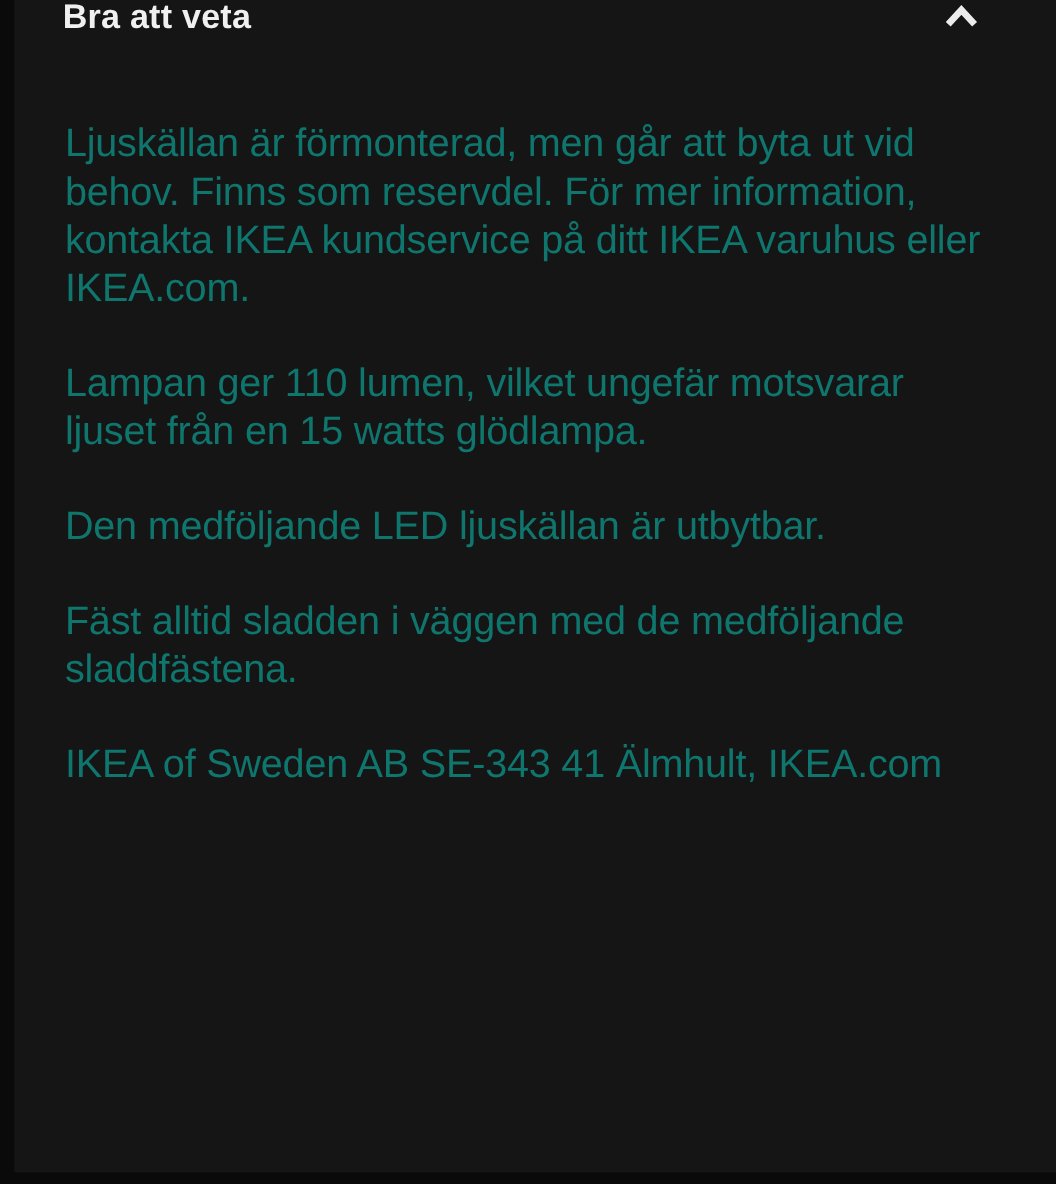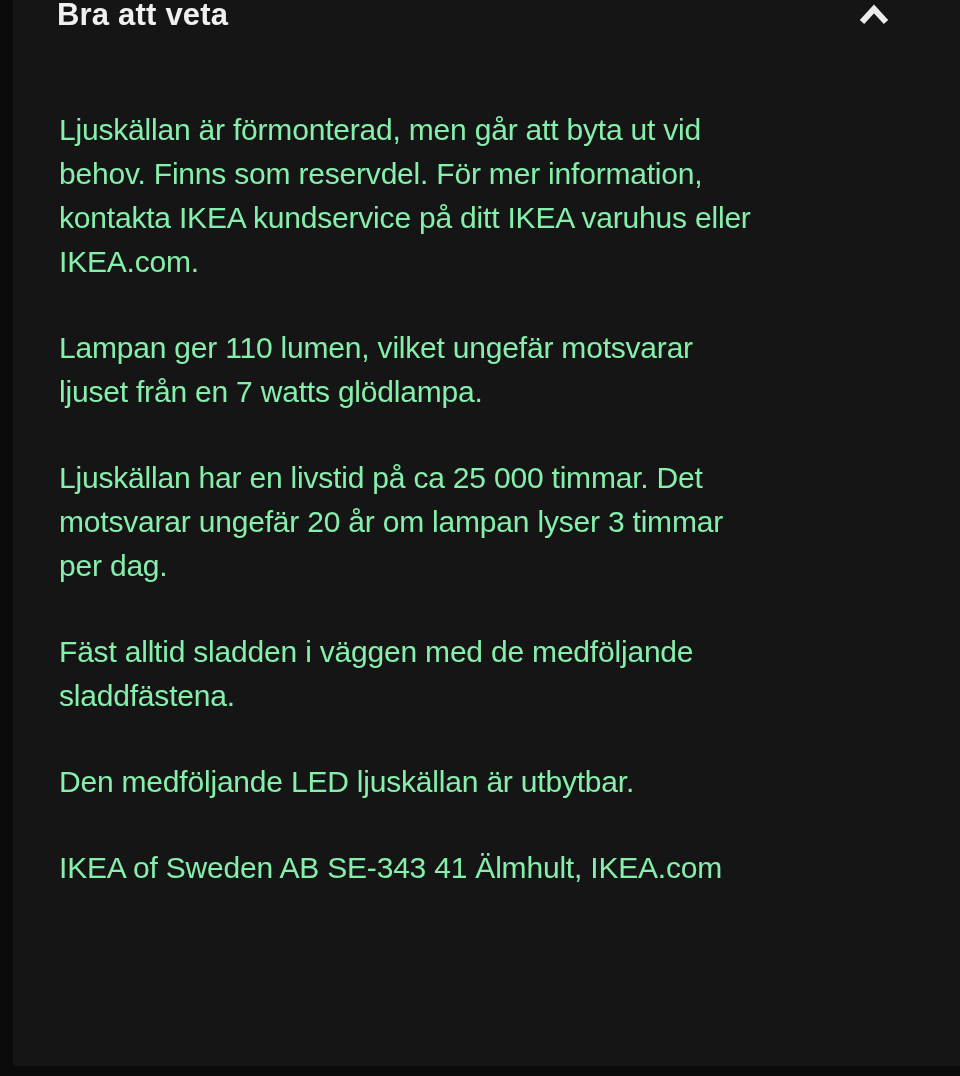--- a/index.html
+++ b/index.html
@@ -56,24 +56,24 @@
     height: 100%;
   }
   .content {
     position: absolute;
     top: 0;
     left: 59px;
     width: 845px;
   }
   .content p {
     margin: 0 0 42px 0;
-    font-size: 30px;
+    font-size: 36px;
     line-height: 44px;
     letter-spacing: -0.2px;
-    color: #86efac;
+    color: #0f766e;
     white-space: pre-line;
   }
   .content p:first-child {
     margin-top: 108px;
   }
 </style>
 </head>
 <body>
 
 <div class="screen">
@@ -87,22 +87,19 @@
       </svg>
     </span>
   </div>
 
   <div class="content">
     <p>Ljuskällan är förmonterad, men går att byta ut vid
 behov. Finns som reservdel. För mer information,
 kontakta IKEA kundservice på ditt IKEA varuhus eller
 IKEA.com.</p>
     <p>Lampan ger 110 lumen, vilket ungefär motsvarar
-ljuset från en 7 watts glödlampa.</p>
-    <p>Ljuskällan har en livstid på ca 25 000 timmar. Det
-motsvarar ungefär 20 år om lampan lyser 3 timmar
-per dag.</p>
+ljuset från en 15 watts glödlampa.</p>
+    <p>Den medföljande LED ljuskällan är utbytbar.</p>
     <p>Fäst alltid sladden i väggen med de medföljande
 sladdfästena.</p>
-    <p>Den medföljande LED ljuskällan är utbytbar.</p>
     <p>IKEA of Sweden AB SE-343 41 Älmhult, IKEA.com</p>
   </div>
 </div>
 
 </body></html>

